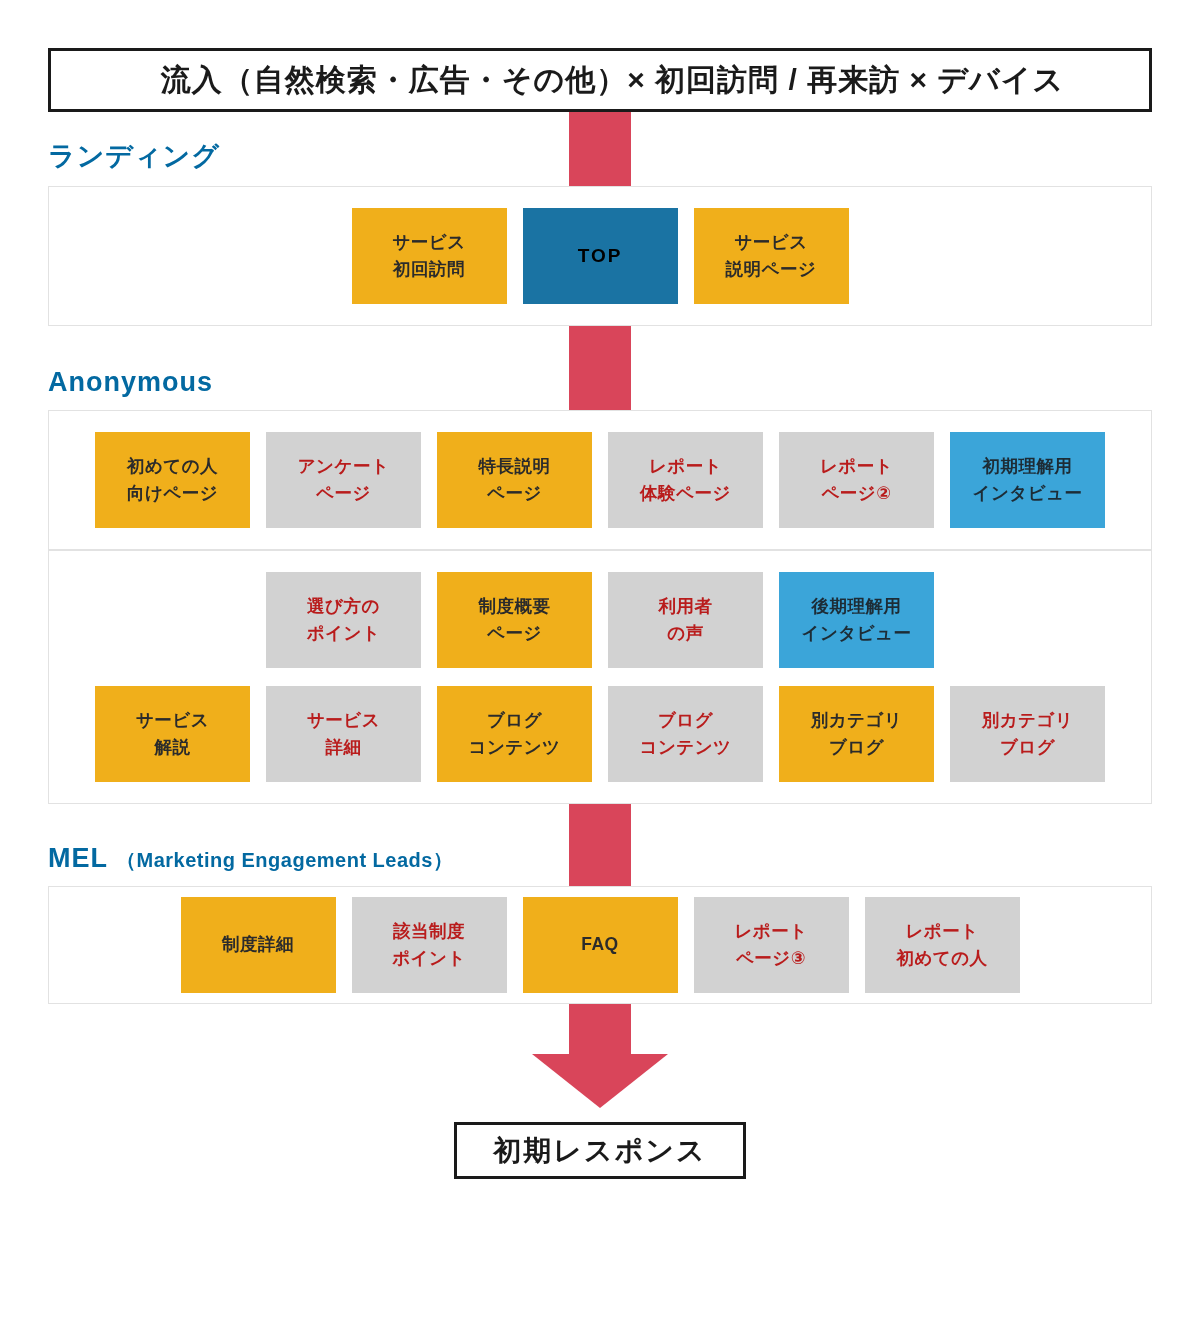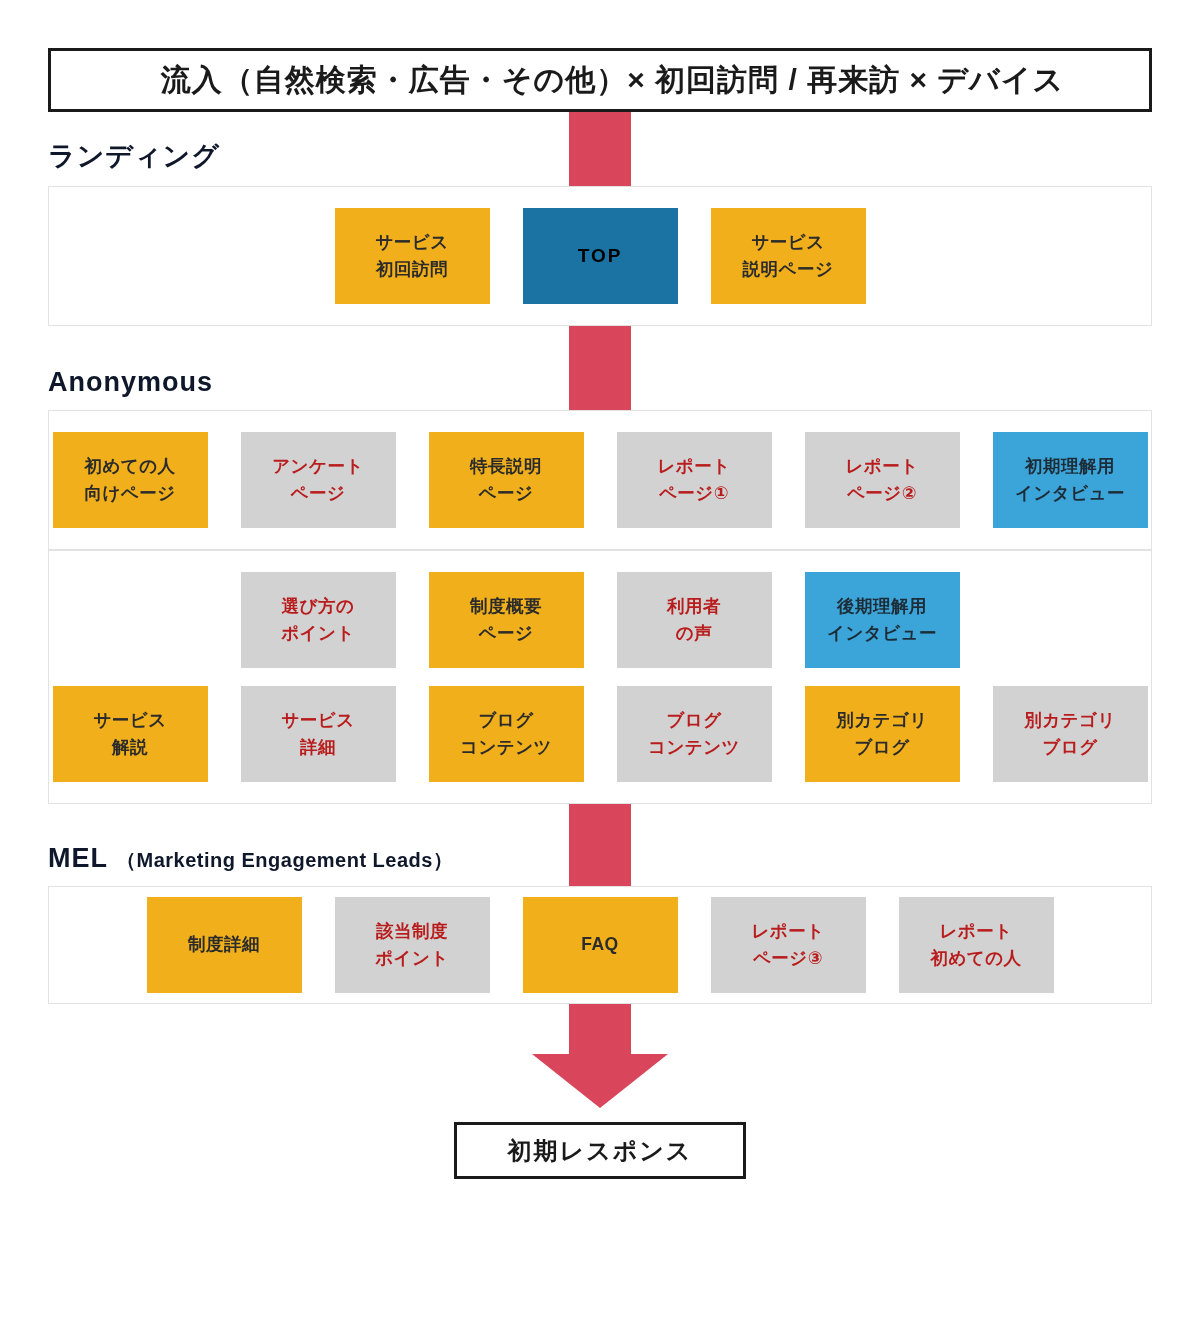--- a/index.html
+++ b/index.html
@@ -32,37 +32,37 @@
 
   .stem {
     position: absolute; left: 50%; transform: translateX(-50%);
     top: 0; bottom: 0; width: 62px;
     background: var(--red, #d9455a);
   }
 
   .section-label {
     position: relative;
     display: flex; align-items: baseline; gap: 8px;
-    font-weight: bold; color: #0f172a; text-align: center;
+    font-weight: bold; color: #0369a1; text-align: center;
   }
   .label-main { font-size: 27px; letter-spacing: 1px; }
   .label-sub  { font-size: 20px; letter-spacing: 0.5px; }
 
   .panel {
     border: 1px solid #e2e2e2;
     background: #fff;
     display: flex; flex-direction: column; justify-content: center;
     gap: 18px;
   }
   .panel-landing   { height: 140px; }
   .panel-anonymous { height: 140px; }
   .panel-mcl       { height: 254px; }
   .panel-mel       { height: 118px; }
 
-  .box-row { display: flex; justify-content: center; gap: 33px; }
+  .box-row { display: flex; justify-content: center; gap: 16px; }
 
   .box {
     width: 155px; height: 96px;
     display: flex; flex-direction: column; align-items: center; justify-content: center;
     font-size: 17.5px; font-weight: bold; line-height: 1.55;
     text-align: center; letter-spacing: 0.5px; color: #333;
   }
   .c-yellow     { background: var(--yellow, #f0af1b); color: #2b2b2b; }
   .c-gray       { background: var(--gray, #d2d2d2); color: #b91c1c; }
   .c-dark_blue  { background: var(--dark-blue, #1a73a3); color: #000000; font-size: 19px; letter-spacing: 2px; }
@@ -75,21 +75,21 @@
     border-left: 68px solid transparent;
     border-right: 68px solid transparent;
     border-top: 54px solid var(--red, #d9455a);
   }
 
   .footer-box {
     margin: 14px auto 0 auto;
     width: 292px; height: 57px;
     border: 3px solid #1a1a1a;
     display: flex; align-items: center; justify-content: center;
-    font-size: 24px; font-weight: bold; letter-spacing: 2px;
+    font-size: 28px; font-weight: bold; letter-spacing: 2px;
     background: #fff;
   }
 </style>
 </head>
 <body>
 
 <div class="page">
 
   <div class="header-box">
     <span>流入（自然検索・広告・その他）× 初回訪問 / 再来訪 × デバイス</span>
@@ -132,21 +132,21 @@
         <div class="box c-gray">
           <div>アンケート</div>
           <div>ページ</div>
         </div>
         <div class="box c-yellow">
           <div>特長説明</div>
           <div>ページ</div>
         </div>
         <div class="box c-gray">
           <div>レポート</div>
-          <div>ページ①</div>
+          <div>体験ページ</div>
         </div>
         <div class="box c-gray">
           <div>レポート</div>
           <div>ページ②</div>
         </div>
         <div class="box c-light_blue">
           <div>初期理解用</div>
           <div>インタビュー</div>
         </div>
       </div>

